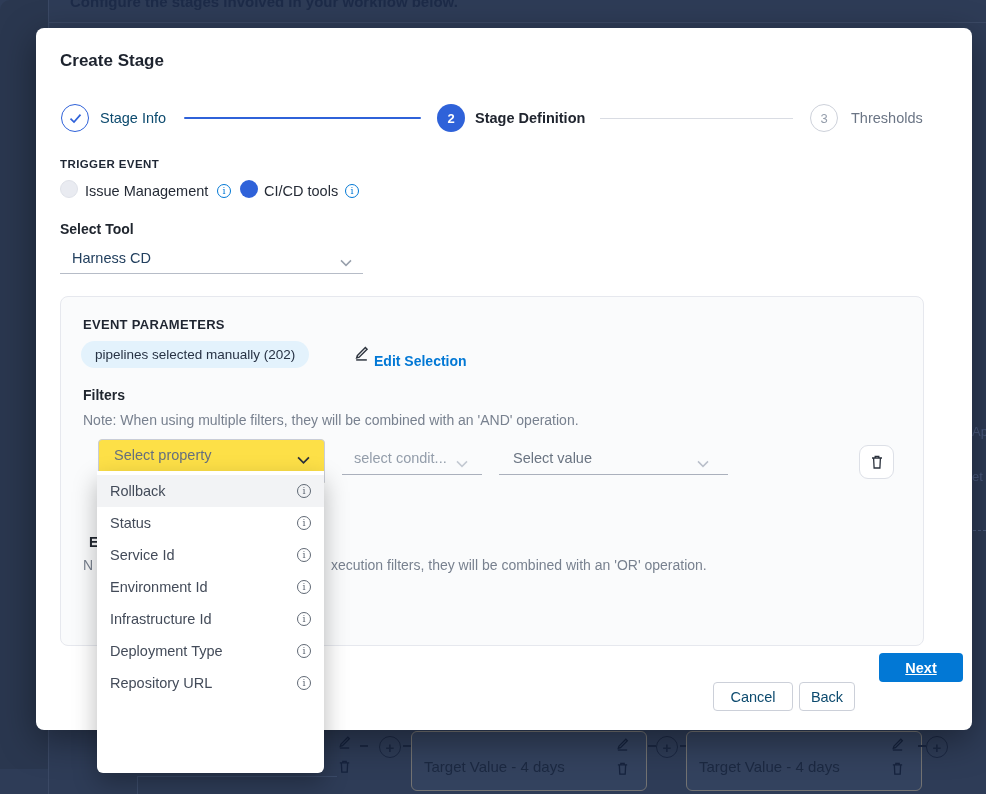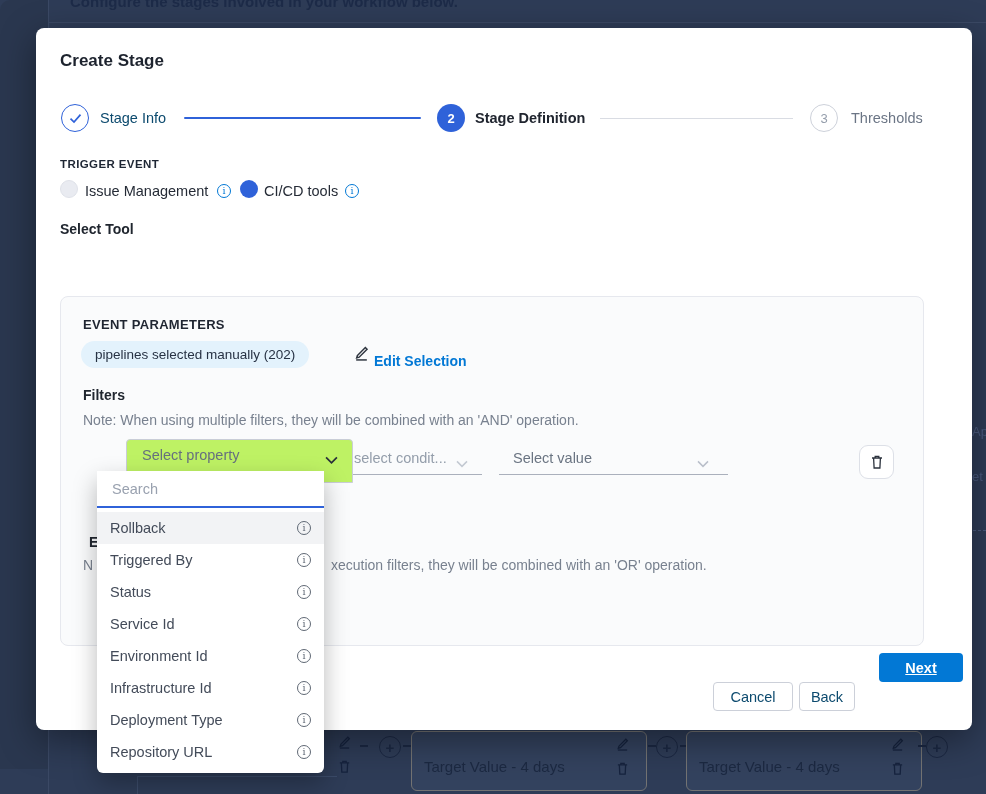--- a/index.html
+++ b/index.html
@@ -57,21 +57,21 @@
   .chev{display:inline-block;}
 
   
   .panel{left:24px;top:268px;width:864px;height:350px;background:#fafbfc;border:1px solid #e6e8ee;border-radius:8px;box-sizing:border-box;}
   .ep-heading{left:22px;top:20px;font-size:13px;font-weight:700;letter-spacing:.3px;color:#1f2531;}
   .pill{left:20px;top:44px;height:27px;line-height:27px;padding:0 14px;border-radius:14px;background:#e3f2fc;
         font-size:13.5px;color:#273244;white-space:nowrap;}
   .edit-link{font-size:14px;font-weight:700;color:#0278d5;}
   .ep-filters{font-size:14px;font-weight:700;color:#20262f;}
   .note{font-size:14px;color:#78818f;white-space:nowrap;}
-  .prop-box{left:37px;top:142px;width:227px;height:44px;background:#bef264;border:1px solid #c9cdd7;border-radius:4px 4px 0 0;box-sizing:border-box;z-index:7;margin-left:28px;}
+  .prop-box{left:37px;top:142px;width:227px;height:44px;background:#fde047;border:1px solid #c9cdd7;border-radius:4px 4px 0 0;box-sizing:border-box;z-index:7;}
   .prop-box .ph{position:absolute;left:15px;top:7px;font-size:14.5px;color:#66707e;}
   .u-select{height:30px;border-bottom:1px solid #aab0bc;box-sizing:border-box;}
   .u-select .ph{position:absolute;left:12px;top:5px;font-size:14.5px;}
   .trash-btn{left:798px;top:148px;width:35px;height:34px;background:#fff;border:1px solid #dde0e7;border-radius:9px;box-sizing:border-box;
              display:flex;align-items:center;justify-content:center;color:#2b323d;}
   .ex-frag{font-size:14px;}
 
   
   .dropdown{left:97px;top:471px;width:227px;height:302px;background:#fff;z-index:6;
             border-radius:0 0 6px 6px;box-shadow:0 10px 24px rgba(0,0,0,.28);overflow:hidden;}
@@ -177,20 +177,28 @@
 
     <div class="abs te-label" style="left:24px;top:130px;">TRIGGER EVENT</div>
     <span class="abs radio off" style="left:24px;top:152px;"></span>
     <span class="abs opt-lab" style="left:49px;top:155px;">Issue Management</span>
     <span class="abs info blue" style="left:181px;top:156px;"></span>
     <span class="abs radio on" style="left:204px;top:152px;"></span>
     <span class="abs opt-lab" style="left:228px;top:155px;">CI/CD tools</span>
     <span class="abs info blue" style="left:309px;top:156px;"></span>
 
     <div class="abs tool-label" style="left:24px;top:193px;">Select Tool</div>
+    <div class="abs tool-field" style="left:24px;top:217px;">
+      <span class="tool-value">Harness CD</span>
+      <span class="abs chev" style="left:280px;top:8px;color:#98a0ac;">
+        <svg width="12" height="8" viewBox="0 0 12 8">
+            <path d="M1 1.4l5 5 5-5" fill="none" stroke="currentColor" stroke-width="1.5"></path>
+          </svg>
+      </span>
+    </div>
 
     <div class="abs panel">
       <div class="abs ep-heading">EVENT PARAMETERS</div>
       <div class="abs pill">pipelines selected manually (202)</div>
       <span class="abs" style="left:293px;top:48px;color:#2f3640;">
         <svg width="15" height="16" viewBox="0 0 14 15" fill="none" stroke="currentColor" stroke-width="1.4">
             <path d="M3.2 9.8 10.6 2.4l1.6 1.6-7.4 7.4-2.3.7z"></path>
             <path d="M2 14h10"></path>
           </svg>
       </span>
@@ -233,31 +241,26 @@
           </svg>
       </div>
     </div>
 
     <div class="abs btn" style="left:677px;top:654px;width:80px;">Cancel</div>
     <div class="abs btn" style="left:763px;top:654px;width:56px;">Back</div>
     <div class="abs btn primary" style="left:843px;top:625px;width:84px;text-decoration:underline;">Next</div>
   </div>
 
   <div class="abs dropdown">
-    <input class="dd-search" type="text" placeholder="Search" style="">
     <div class="dd-list">
       <div class="dd-item hover">
         <span>Rollback</span>
           <span class="info gray"></span>
       </div>
       <div class="dd-item">
-        <span>Triggered By</span>
-          <span class="info gray"></span>
-      </div>
-      <div class="dd-item">
         <span>Status</span>
           <span class="info gray"></span>
       </div>
       <div class="dd-item">
         <span>Service Id</span>
           <span class="info gray"></span>
       </div>
       <div class="dd-item">
         <span>Environment Id</span>
           <span class="info gray"></span>

